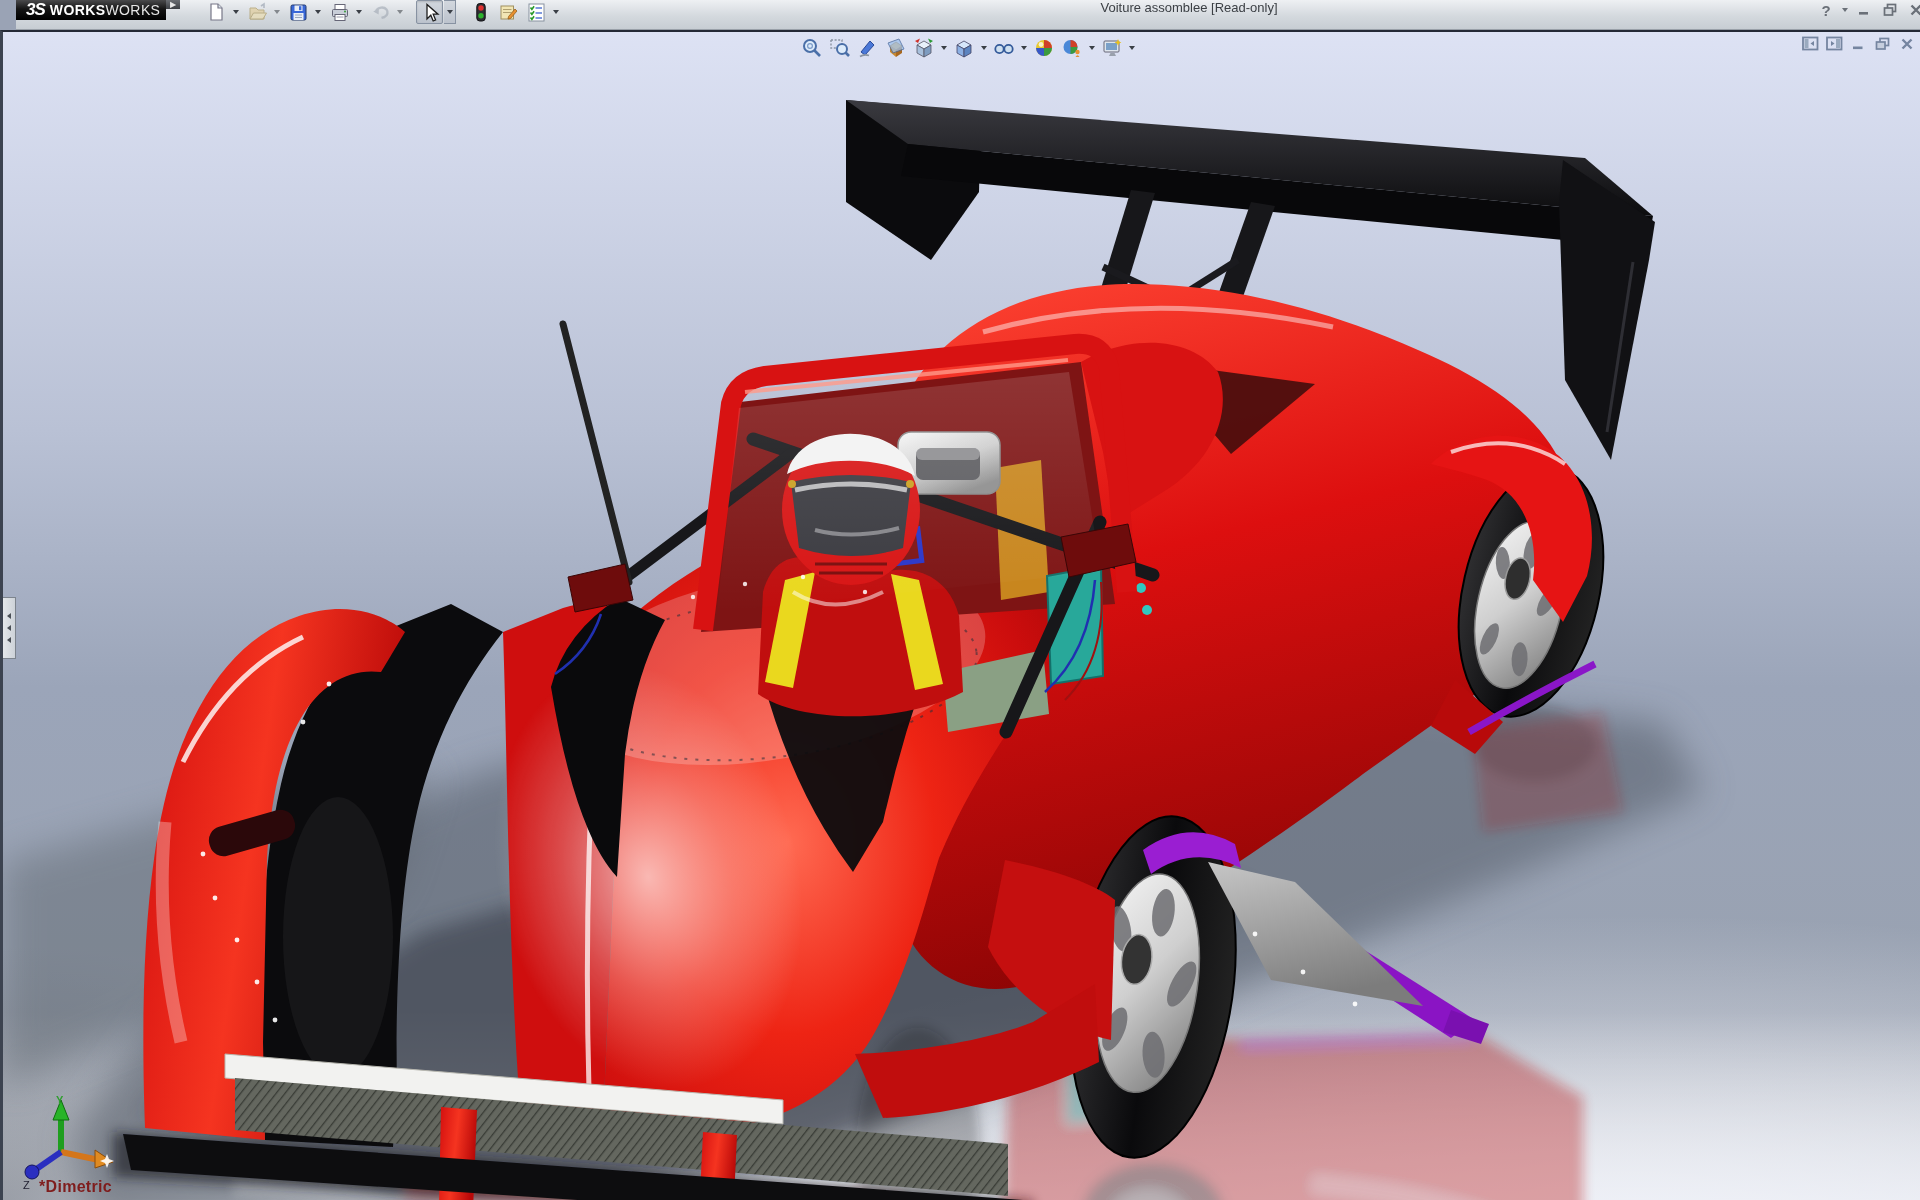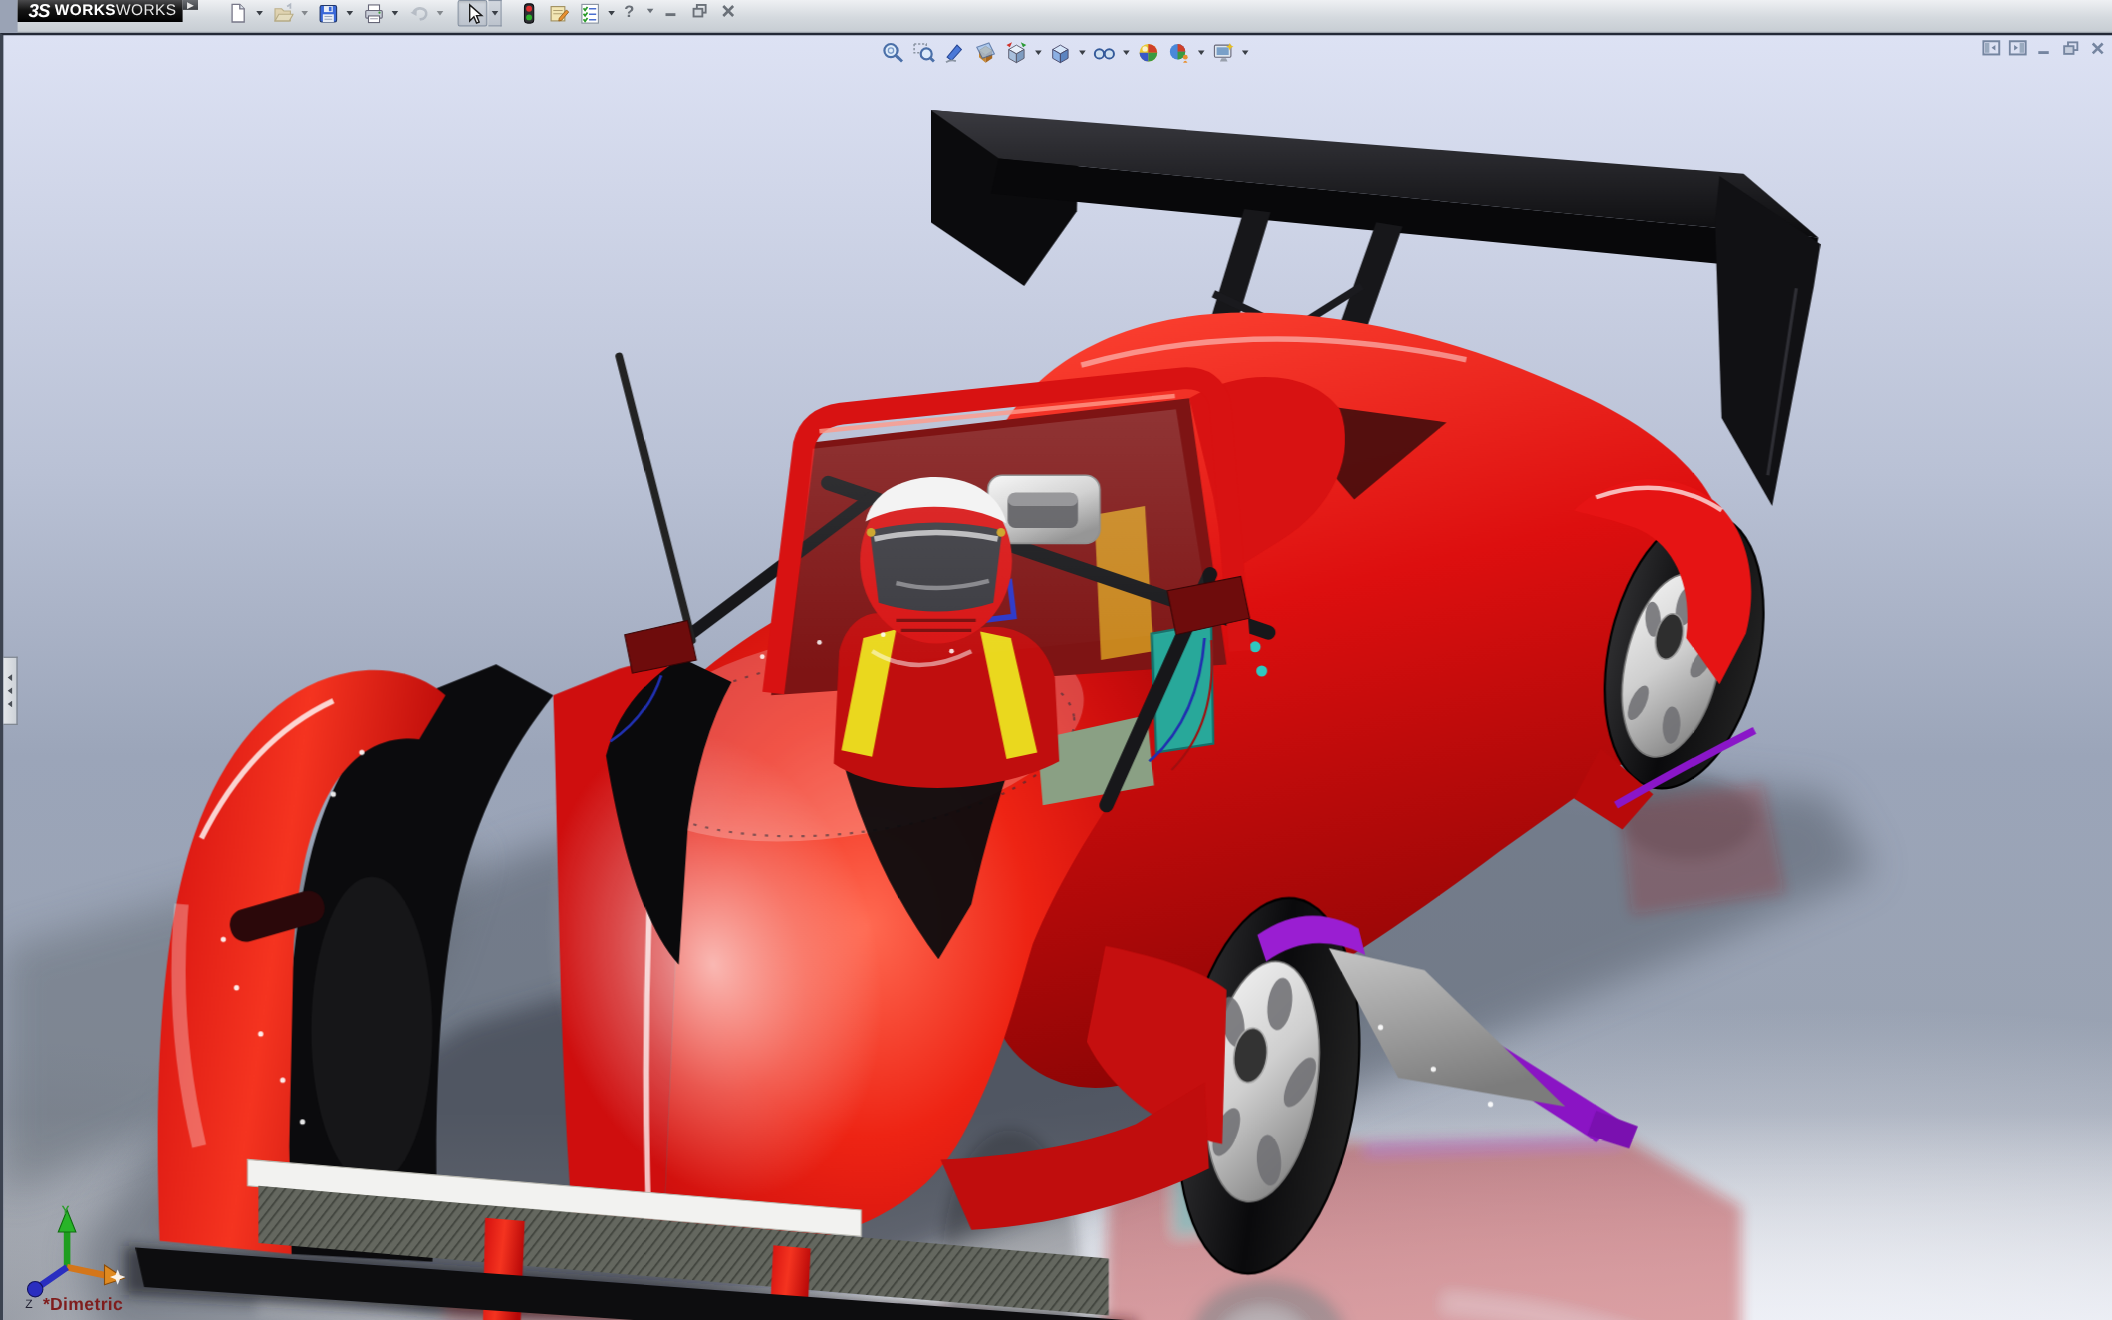--- a/index.html
+++ b/index.html
@@ -170,20 +170,21 @@
         <line x1="9.5" y1="6" x2="16" y2="6" stroke="#4a6fd0" stroke-width="1.4"></line>
         <line x1="9.5" y1="11" x2="16" y2="11" stroke="#4a6fd0" stroke-width="1.4"></line>
         <line x1="9.5" y1="16" x2="16" y2="16" stroke="#4a6fd0" stroke-width="1.4"></line>
       </svg>
     </div>
     <div class="tb-caret">
         <span class="caret"></span>
       </div>
   </div>
 
+  <div class="title-center">Voiture assomblee [Read-only]</div>
 
   <div class="win-controls">
     <span class="wc wc-help" title="Help">?</span>
     <span class="caret" style="border-top-color:#6a7078"></span>
     <span class="wc" title="Minimize">
       <svg width="14" height="14" viewBox="0 0 14 14">
           <rect x="2" y="9" width="9" height="2.6" fill="#6a7078"></rect>
         </svg>
     </span>
     <span class="wc" title="Restore">

